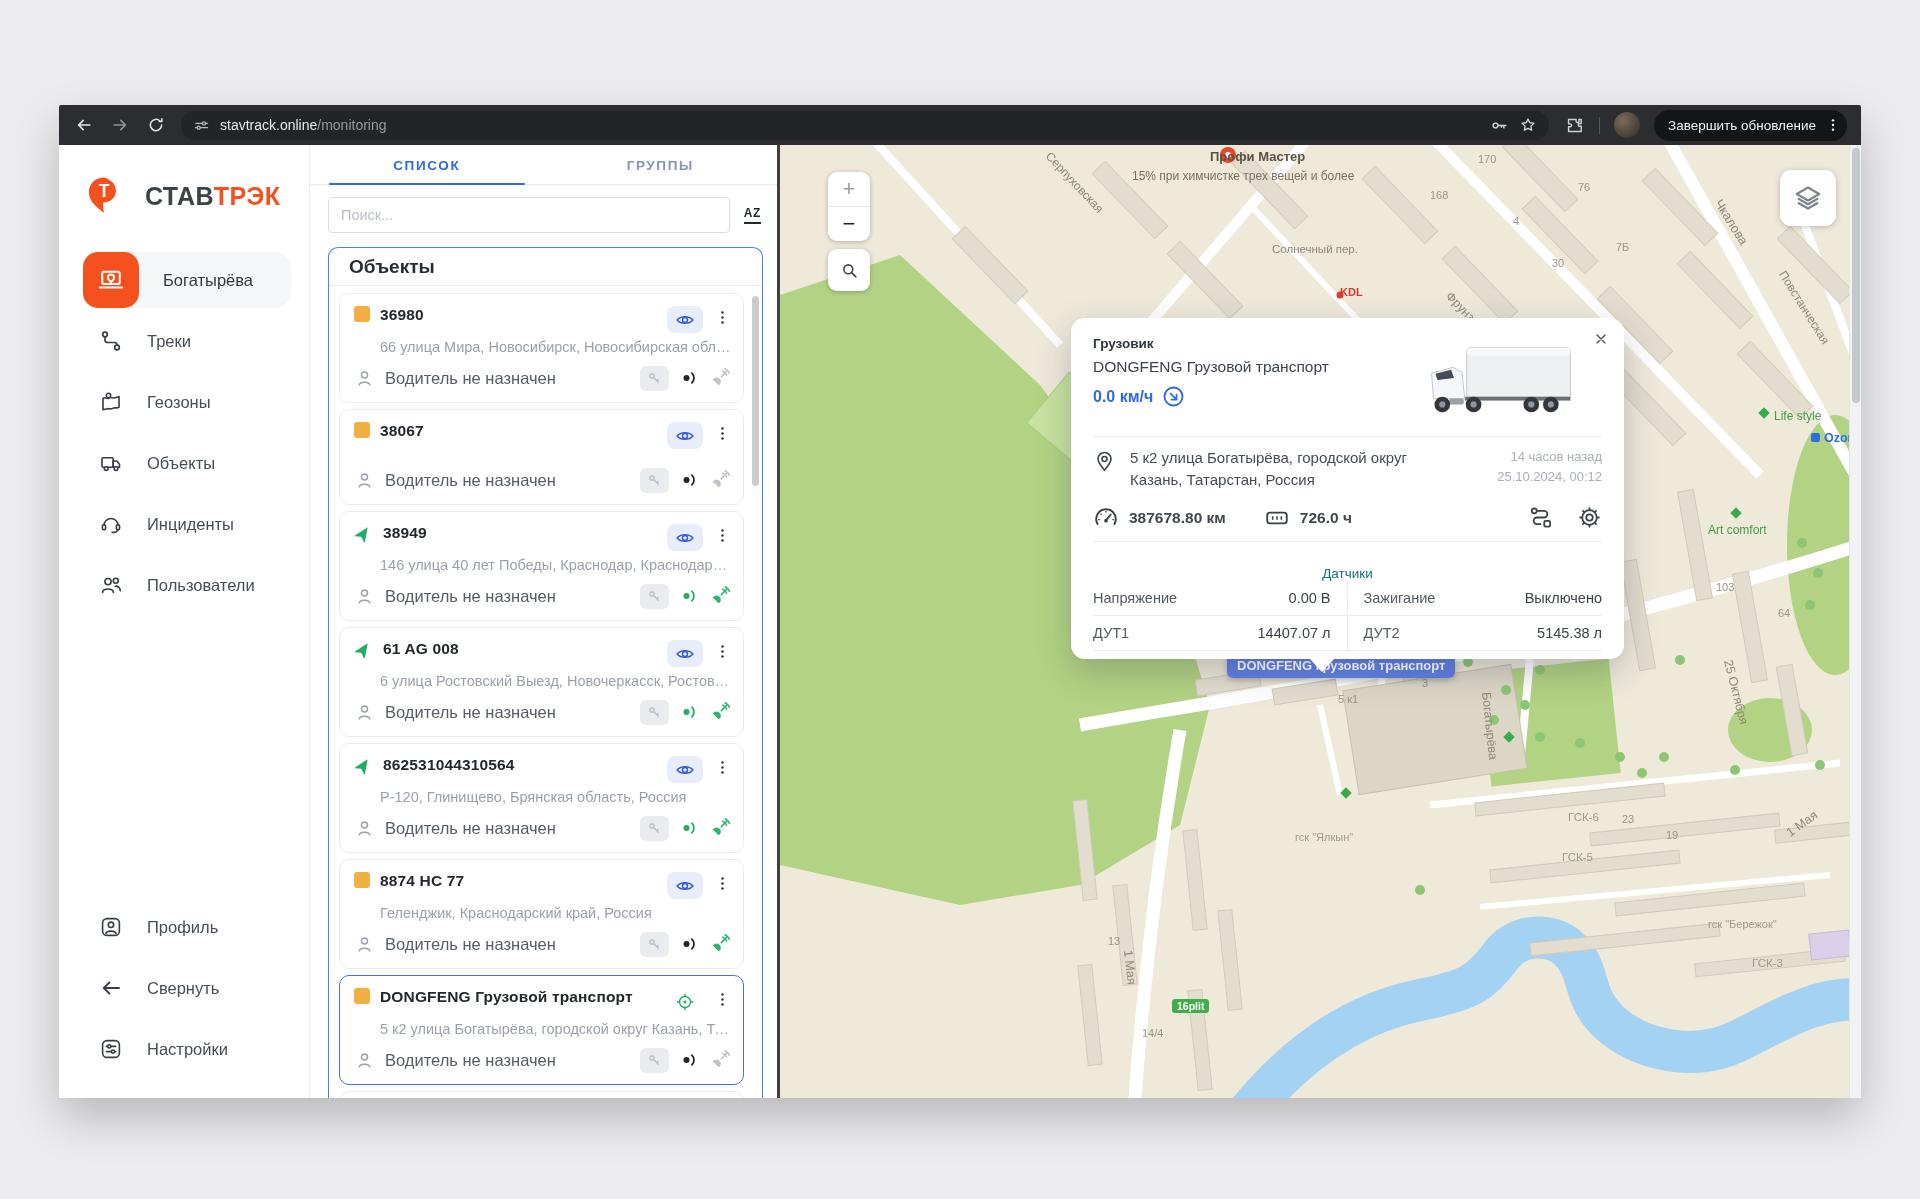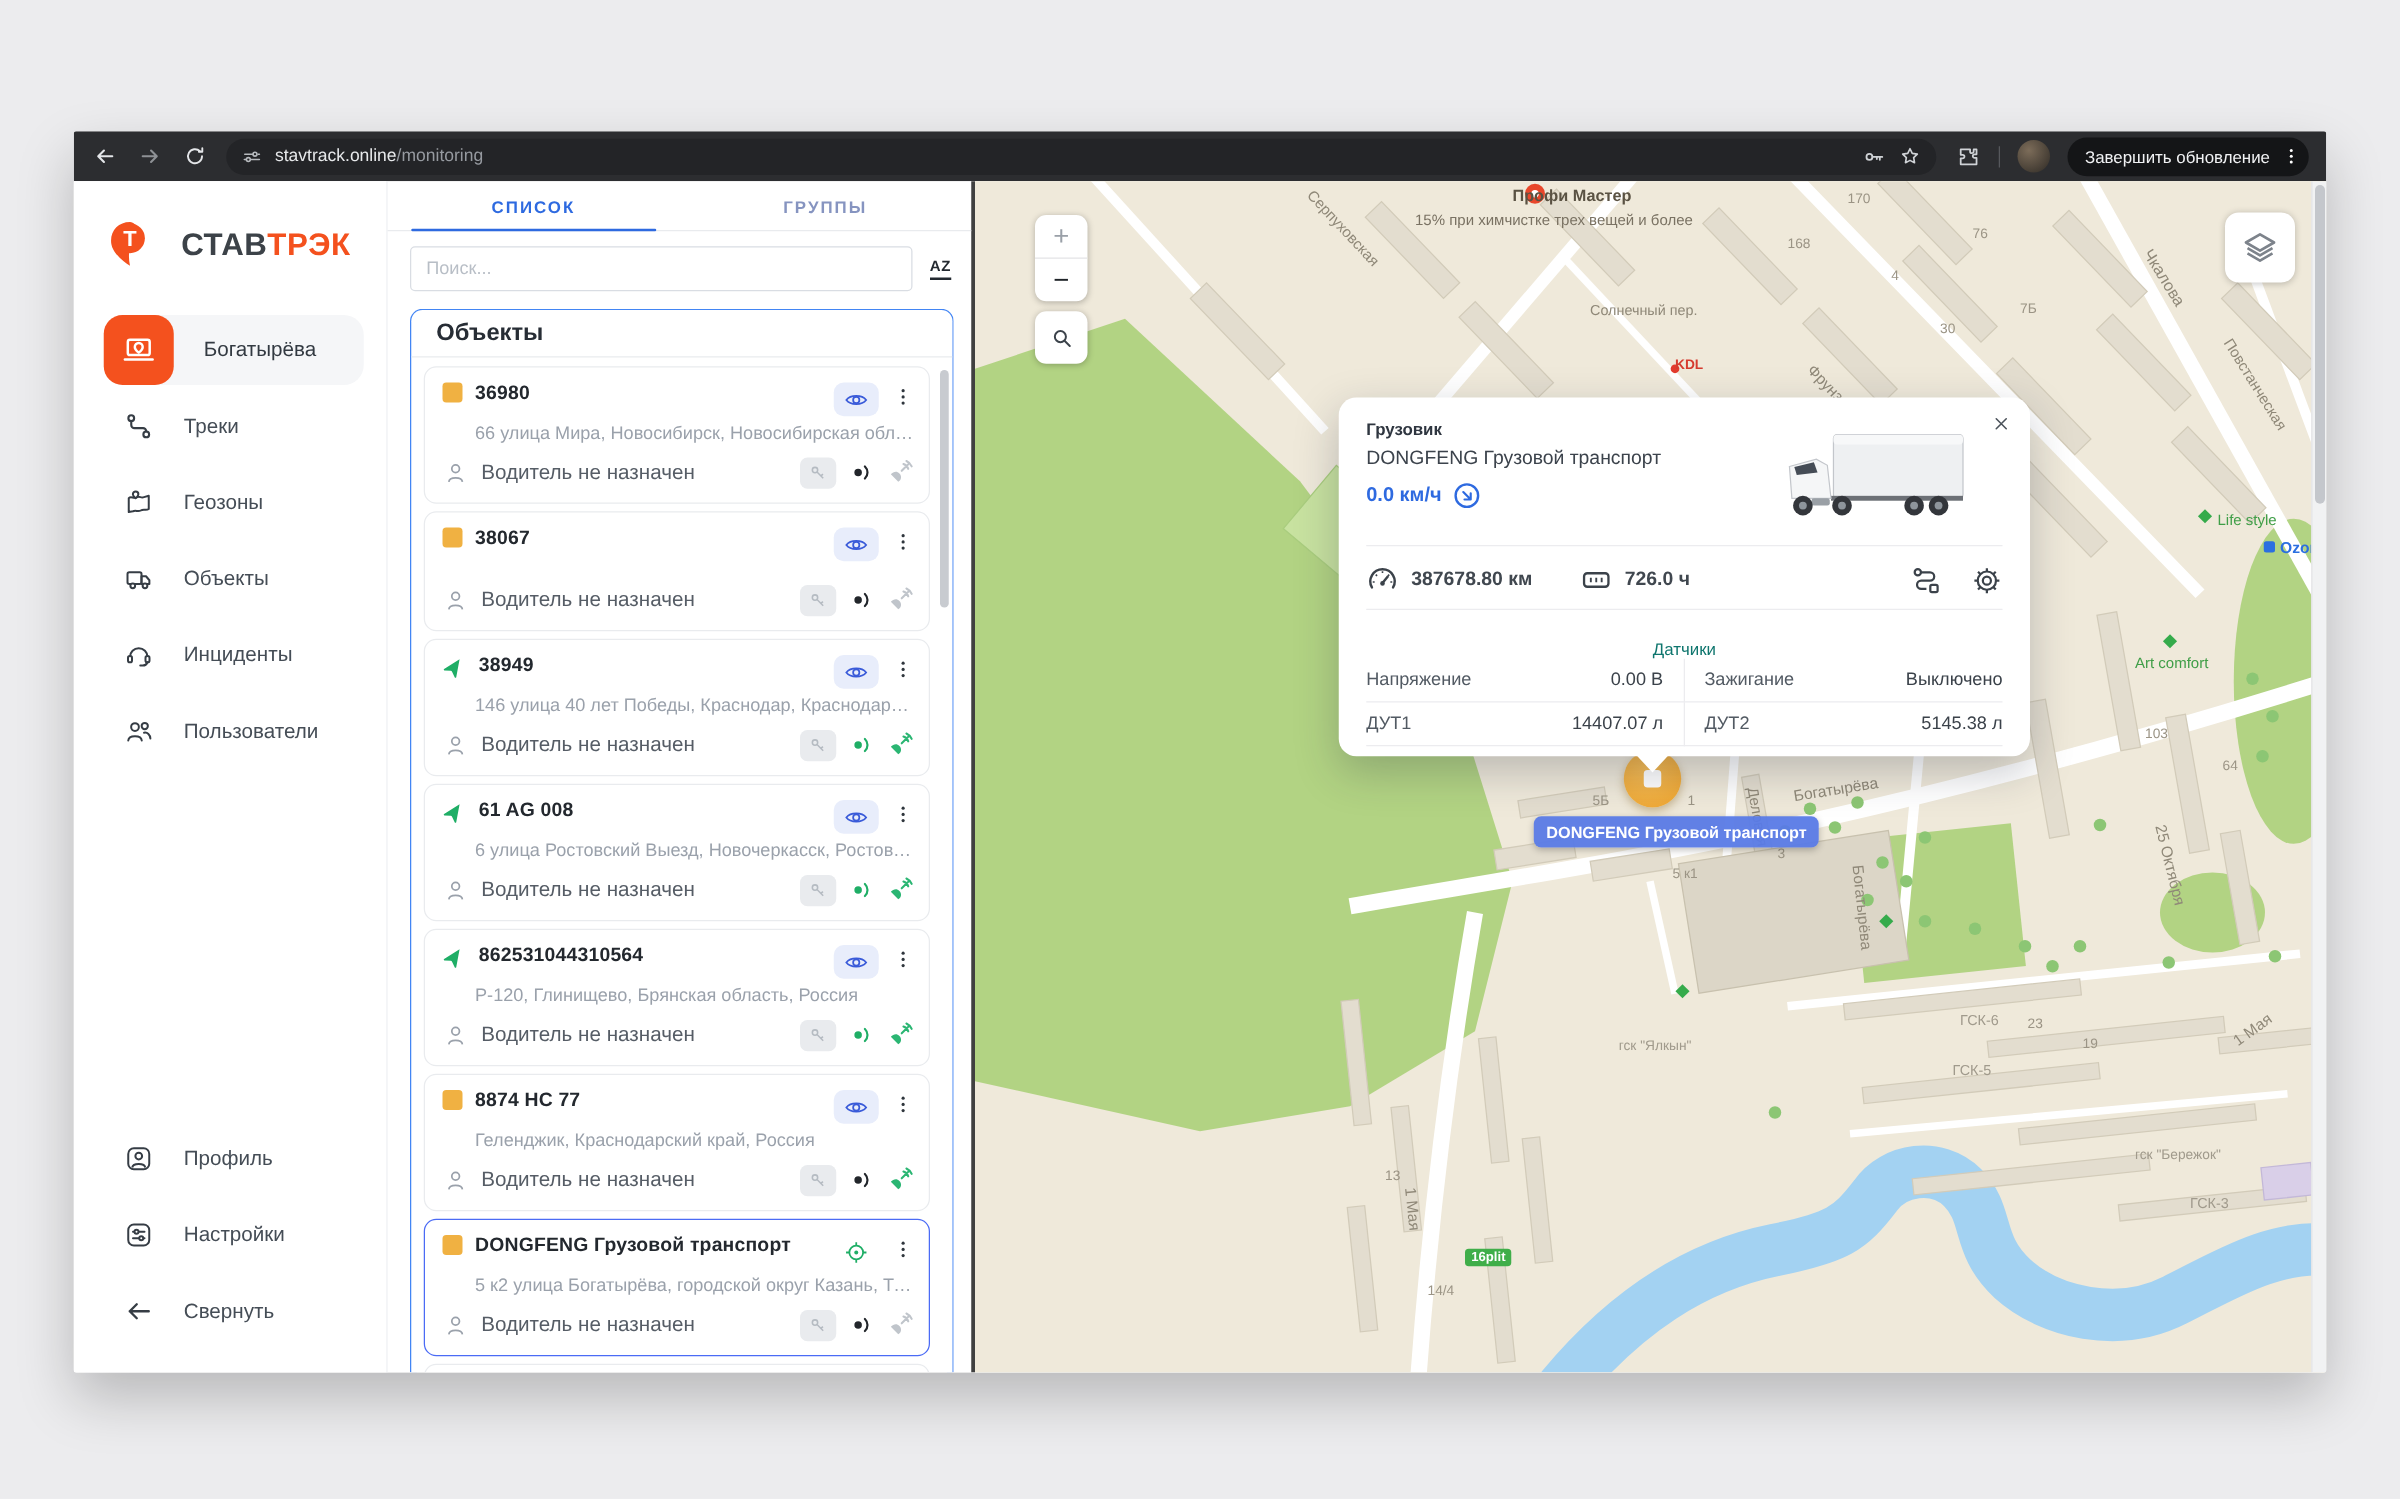--- a/index.html
+++ b/index.html
@@ -386,29 +386,29 @@
       <div class="sidesp"></div>
       <div class="sfoot">
         <div class="nitem">
           <svg class="nico">
               <use href="#i-profile"></use>
             </svg>
           <span>Профиль</span>
         </div>
         <div class="nitem">
           <svg class="nico">
-              <use href="#i-settings"></use>
-            </svg>
-          <span>Настройки</span>
+              <use href="#i-collapse"></use>
+            </svg>
+          <span>Свернуть</span>
         </div>
         <div class="nitem">
           <svg class="nico">
-              <use href="#i-collapse"></use>
-            </svg>
-          <span>Свернуть</span>
+              <use href="#i-settings"></use>
+            </svg>
+          <span>Настройки</span>
         </div>
       </div>
     </div>
 
     <div class="panel">
       <div class="tabs">
         <div class="tab on">СПИСОК</div>
         <div class="tab">ГРУППЫ</div>
       </div>
       <div class="srow">
@@ -874,20 +874,27 @@
               </g>
             <g fill="#8e959c">
                 <circle cx="21" cy="68" r="3.2"></circle>
                 <circle cx="53" cy="68" r="3.2"></circle>
                 <circle cx="112" cy="68" r="3.2"></circle>
                 <circle cx="132" cy="68" r="3.2"></circle>
               </g>
           </svg>
         </div>
         <div class="pdiv"></div>
+        <div class="paddr">
+          <svg class="pin">
+              <use href="#i-pin"></use>
+            </svg>
+          <div class="paddrtxt"><span>5 к2 улица Богатырёва, городской округ</span><br><span>Казань, Татарстан, Россия</span></div>
+          <div class="pmeta"><span>14 часов назад</span><br><span>25.10.2024, 00:12</span></div>
+        </div>
         <div class="pstats">
           <svg class="sico">
               <use href="#i-gauge"></use>
             </svg>
           <span class="pstat">387678.80 км</span>
           <svg class="sico">
               <use href="#i-counter"></use>
             </svg>
           <span class="pstat">726.0 ч</span>
           <span class="sp"></span>

